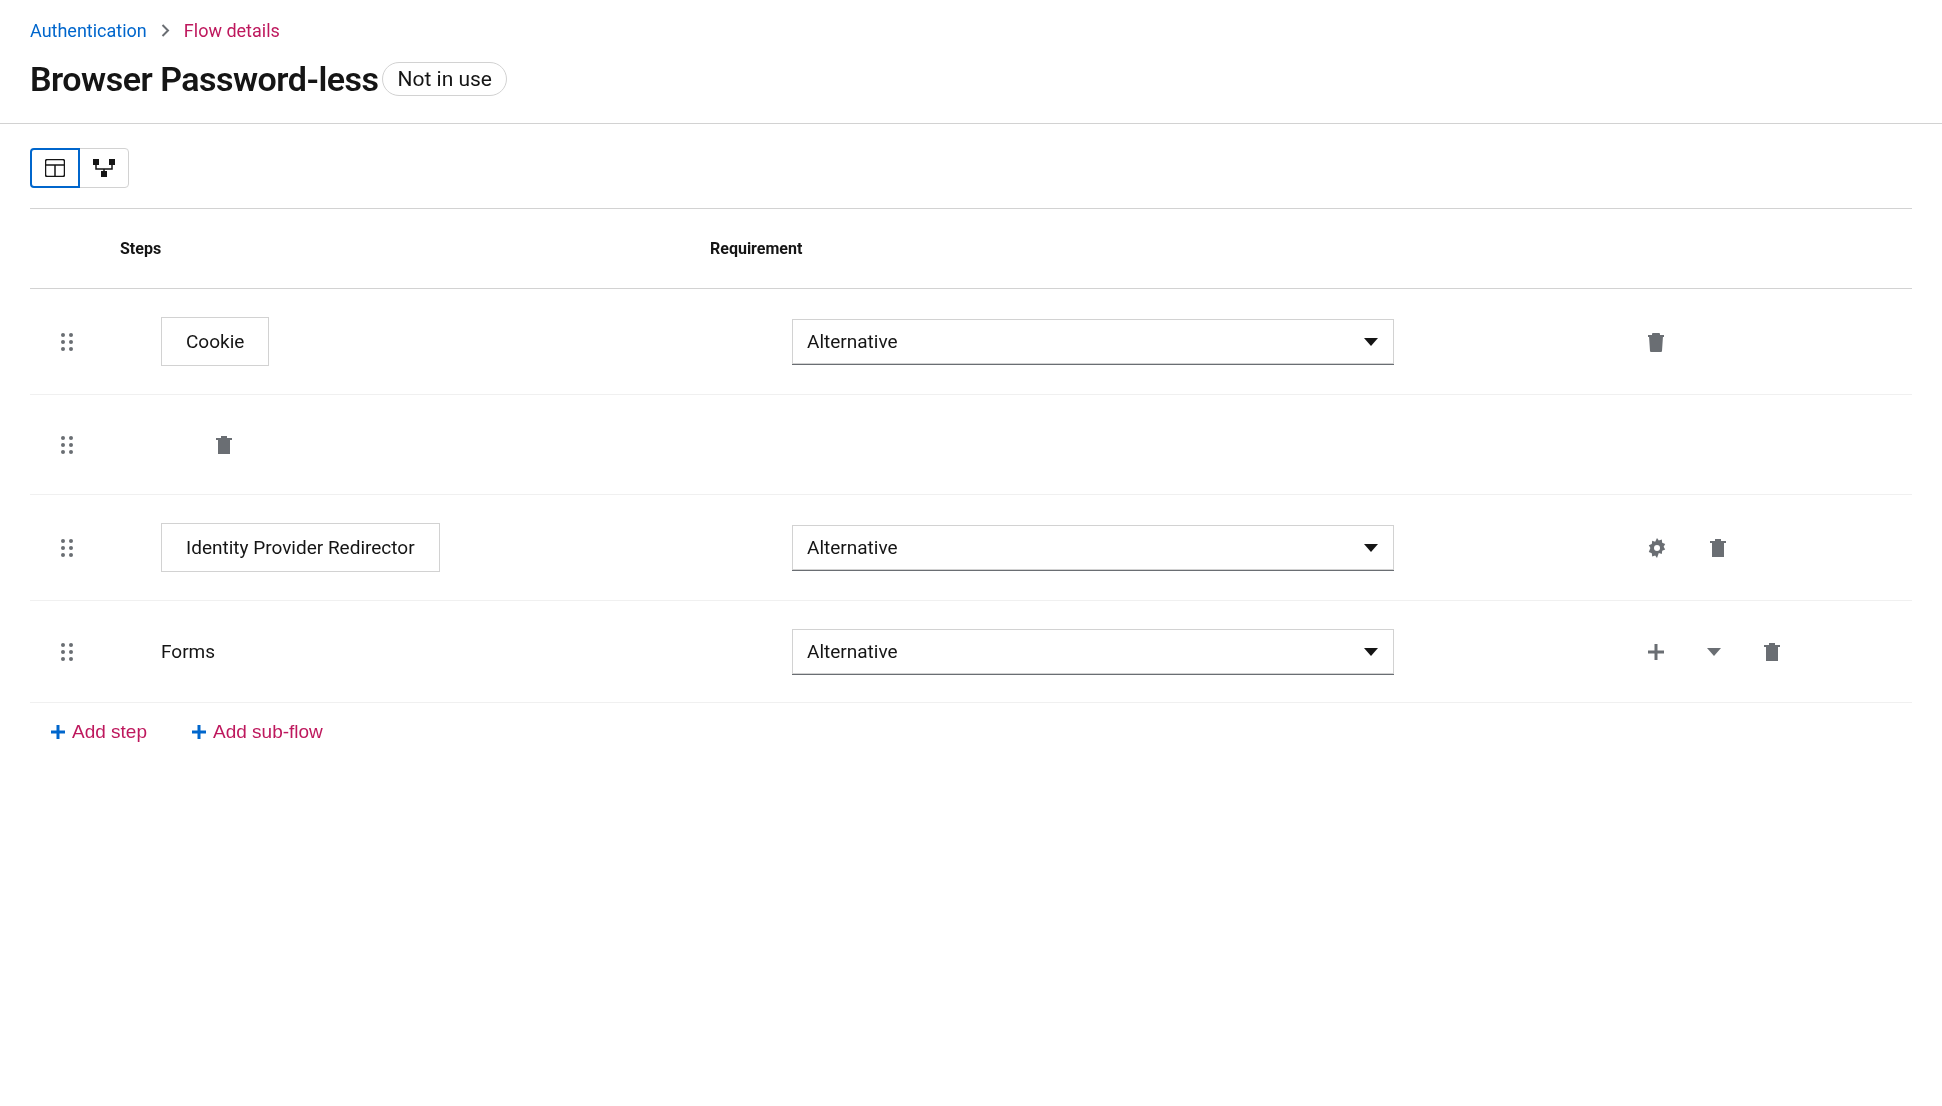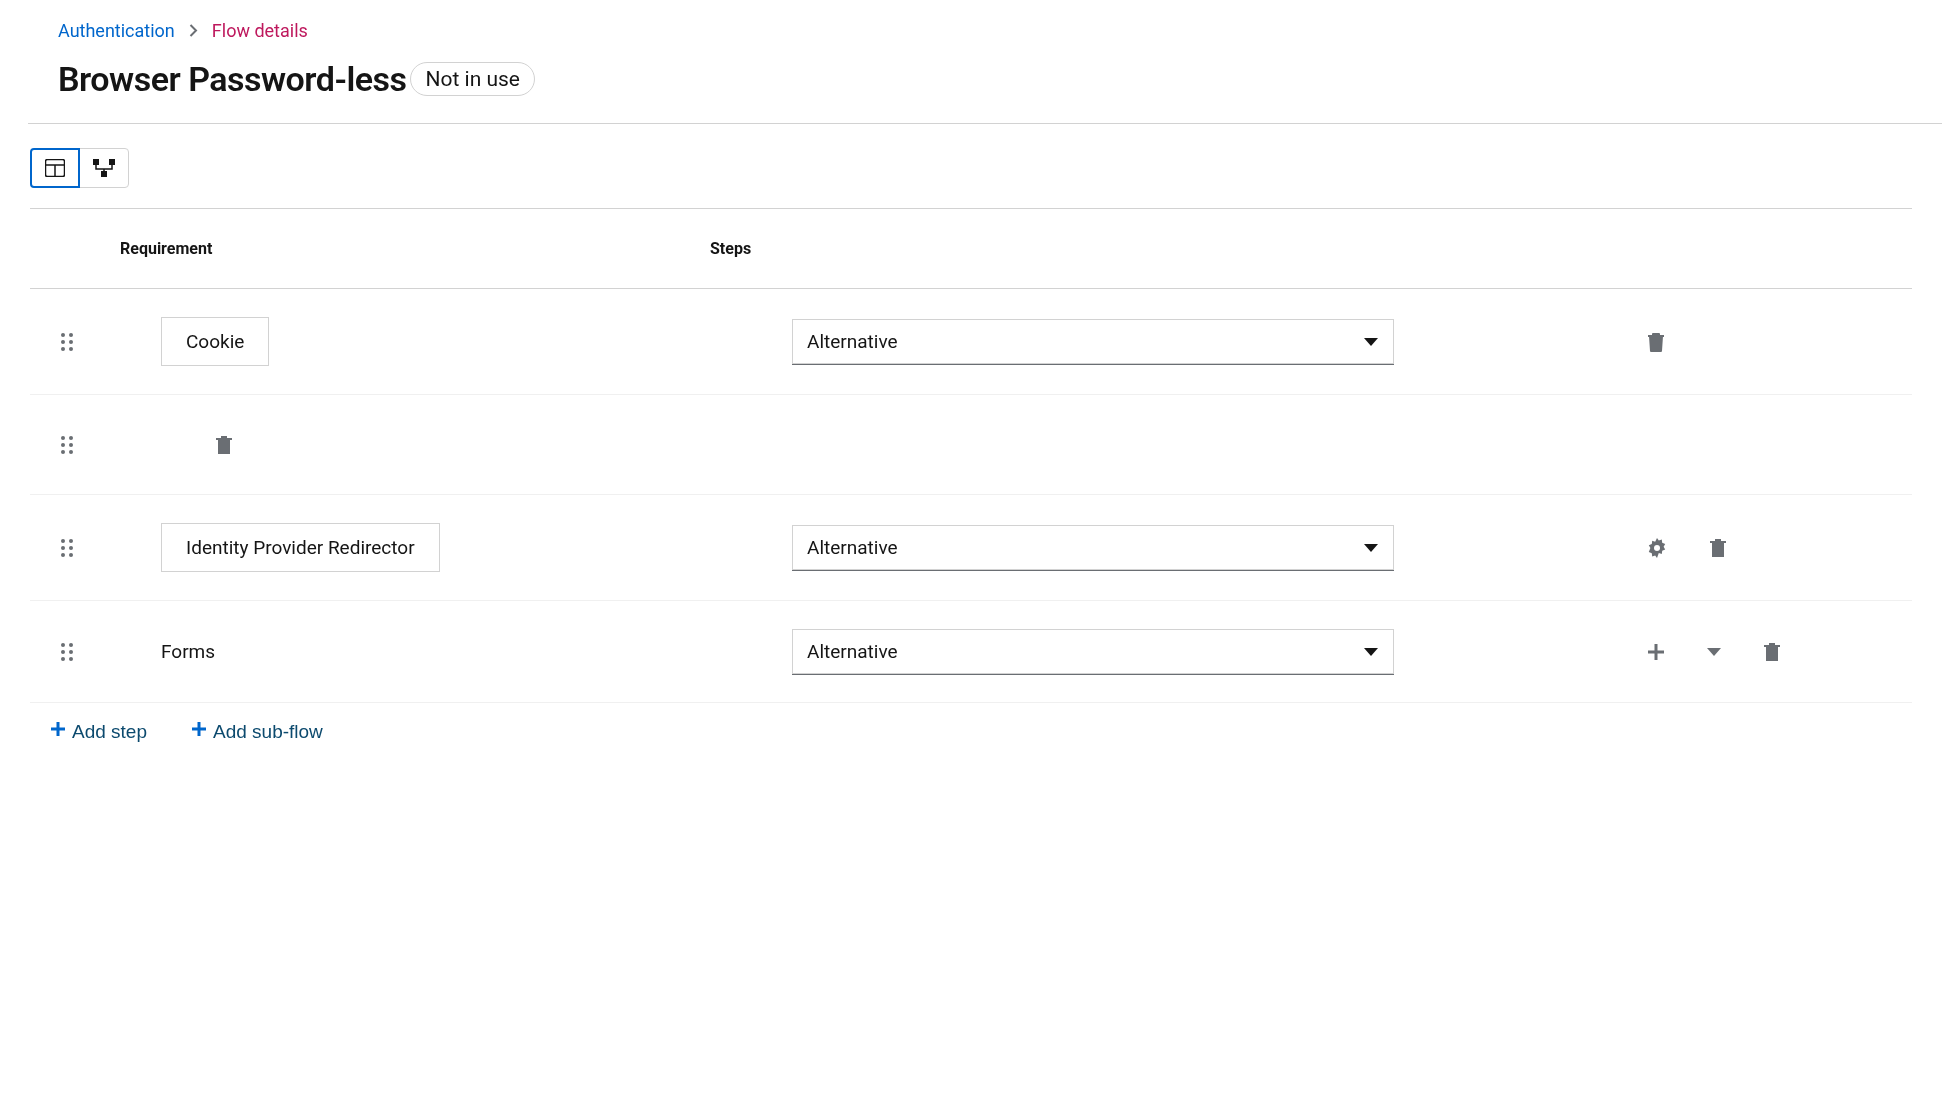--- a/index.html
+++ b/index.html
@@ -1,19 +1,19 @@
 <!DOCTYPE html>
 <html><head>
 <meta charset="utf-8">
 <style>
 * { box-sizing: border-box; margin: 0; padding: 0; }
 body { font-family: -apple-system, BlinkMacSystemFont, "Segoe UI", Roboto, "Helvetica Neue", Arial, sans-serif; background: #fff; color: #151515; font-size: 16px; }
 
 .page { width: 1942px; }
-.header-area { padding: 20px 30px 24px 30px; border-bottom: 1px solid #d2d2d2; margin-left: 28px; }
+.header-area { padding: 20px 30px 24px 30px; border-bottom: 1px solid #d2d2d2; }
 .breadcrumb { display: flex; align-items: center; gap: 14px; font-size: 18px; margin-bottom: 18px; }
 .breadcrumb a { color: #0066cc; text-decoration: none; }
 .breadcrumb .chev { color: #6a6e73; font-size: 14px; }
 .breadcrumb .current { color: #be185d; }
 .title-row { display: flex; align-items: center; gap: 4px; }
 .title-row h1 { font-size: 34px; font-weight: 600; letter-spacing: -0.5px; }
 .badge { border: 1px solid #d2d2d2; border-radius: 20px; padding: 4px 14px; font-size: 21px; color: #151515; background: #fff; }
 
 .content { padding: 24px 30px 0 30px; }
 
@@ -37,21 +37,21 @@
 .req-cell { }
 .select-wrap { position: relative; width: 602px; }
 .select-wrap .select { width: 100%; border: 1px solid #d2d2d2; padding: 10px 40px 10px 14px; font-size: 19px; background: #fff; cursor: pointer; }
 .select-wrap .underline { position: absolute; left: 0; right: 0; bottom: -1px; height: 1px; background: #6a6e73; }
 .select-wrap .caret { position: absolute; right: 16px; top: 50%; transform: translateY(-50%); }
 
 .actions-cell { display: flex; align-items: center; gap: 34px; padding-left: 50px; }
 .icon-btn { background: none; border: none; cursor: pointer; color: #6a6e73; display: flex; align-items: center; justify-content: center; padding: 4px; }
 
 .footer-actions { display: flex; gap: 44px; padding: 18px 0 18px 20px; }
-.link-btn { background: none; border: none; color: #0c4a6e; font-size: 19px; cursor: pointer; display: flex; gap: 6px; }
+.link-btn { background: none; border: none; color: #be185d; font-size: 19px; cursor: pointer; display: flex; align-items: center; gap: 6px; }
 
 svg { display: block; }
 </style>
 </head>
 <body>
 
 <div class="page">
   <div class="header-area">
     <nav class="breadcrumb">
       <a href="#">Authentication</a>
@@ -88,22 +88,22 @@
               <path d="M3 6 V10 H11 V12 M19 6 V10 H11" stroke="#151515" stroke-width="1.5" fill="none"></path>
             </svg>
         </span>
       </button>
     </div>
 
     <hr class="table-hr">
 
     <div class="thead">
       <div></div>
+      <div>Steps</div>
       <div>Requirement</div>
-      <div>Steps</div>
       <div></div>
     </div>
 
     
     <div class="trow">
       <div class="drag-cell">
         <span>
           <svg width="14" height="20" viewBox="0 0 14 20">
               <circle cx="3" cy="3" r="2" fill="#6a6e73"></circle>
               <circle cx="11" cy="3" r="2" fill="#6a6e73"></circle>

